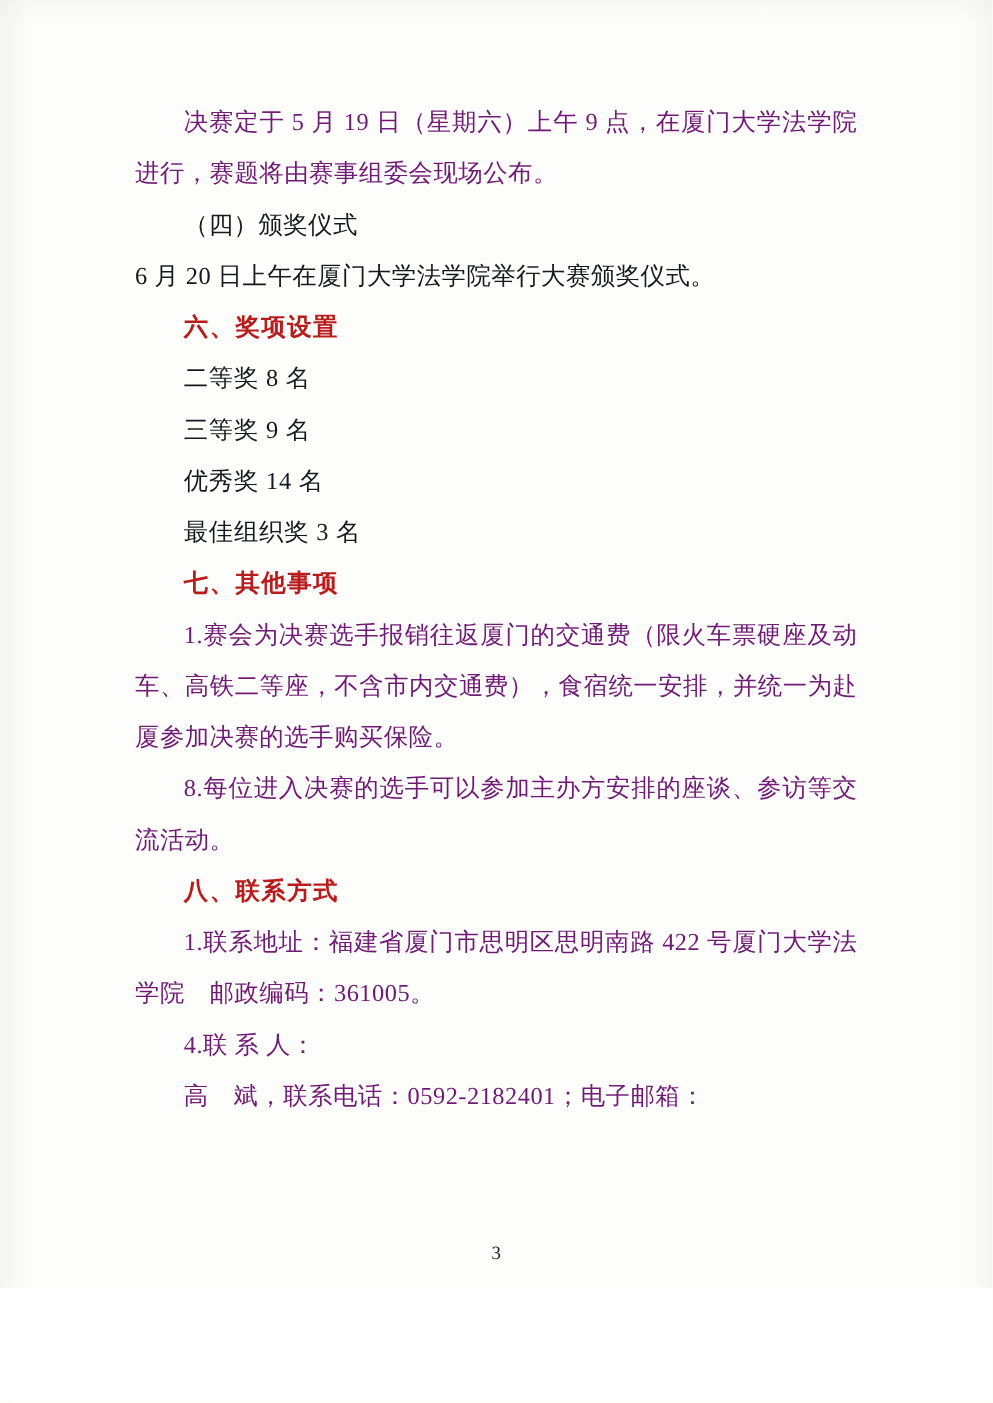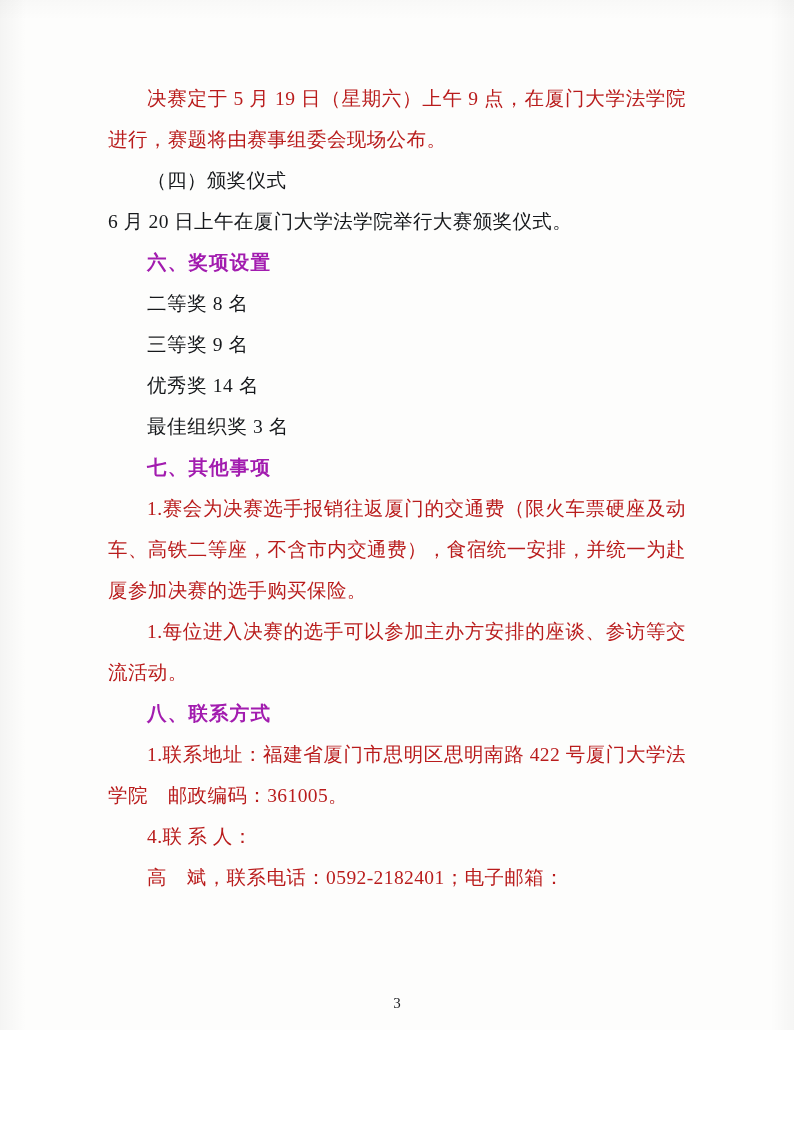--- a/index.html
+++ b/index.html
@@ -40,32 +40,32 @@
   }
   p {
     margin: 0;
   }
   .para {
     font-size: 19.5px;
     line-height: 41px;
     letter-spacing: 0.4px;
     text-align: justify;
     text-justify: inter-ideograph;
-    color: #b91c1c;
+    color: #701a75;
   }
   .indent2 {
     text-indent: 39px;
   }
   .heading {
     font-size: 19.5px;
     line-height: 41px;
     font-weight: bold;
     letter-spacing: 1.2px;
     text-indent: 39px;
-    color: #a21caf;
+    color: #b91c1c;
   }
   .sub-line {
     font-size: 19.5px;
     line-height: 41px;
     letter-spacing: 0.4px;
     text-indent: 39px;
   }
   .flush {
     text-indent: 0;
   }
@@ -109,21 +109,21 @@
 
     <p class="award-line">二等奖 8 名</p>
     <p class="award-line">三等奖 9 名</p>
     <p class="award-line">优秀奖 14 名</p>
     <p class="award-line">最佳组织奖 3 名</p>
 
     <p class="heading">七、其他事项</p>
 
     <p class="para indent2">1.赛会为决赛选手报销往返厦门的交通费（限火车票硬座及动车、高铁二等座，不含市内交通费），食宿统一安排，并统一为赴厦参加决赛的选手购买保险。</p>
 
-    <p class="para indent2">1.每位进入决赛的选手可以参加主办方安排的座谈、参访等交流活动。</p>
+    <p class="para indent2">8.每位进入决赛的选手可以参加主办方安排的座谈、参访等交流活动。</p>
 
     <p class="heading">八、联系方式</p>
 
     <p class="para indent2">1.联系地址：福建省厦门市思明区思明南路 422 号厦门大学法学院　邮政编码：361005。</p>
 
     <p class="para indent2">4.联 系 人：</p>
 
     <p class="para indent2">高　斌，联系电话：0592-2182401；电子邮箱：</p>
 
   </div>

